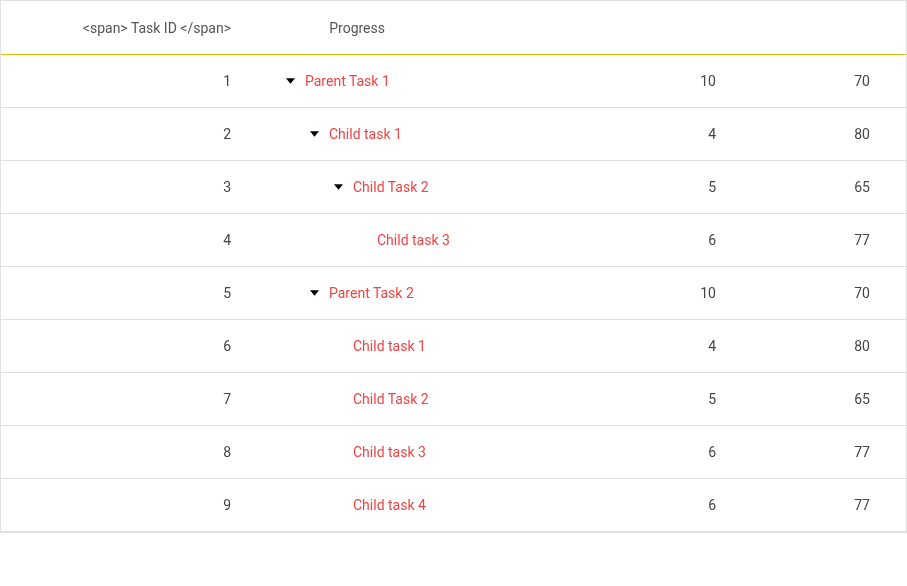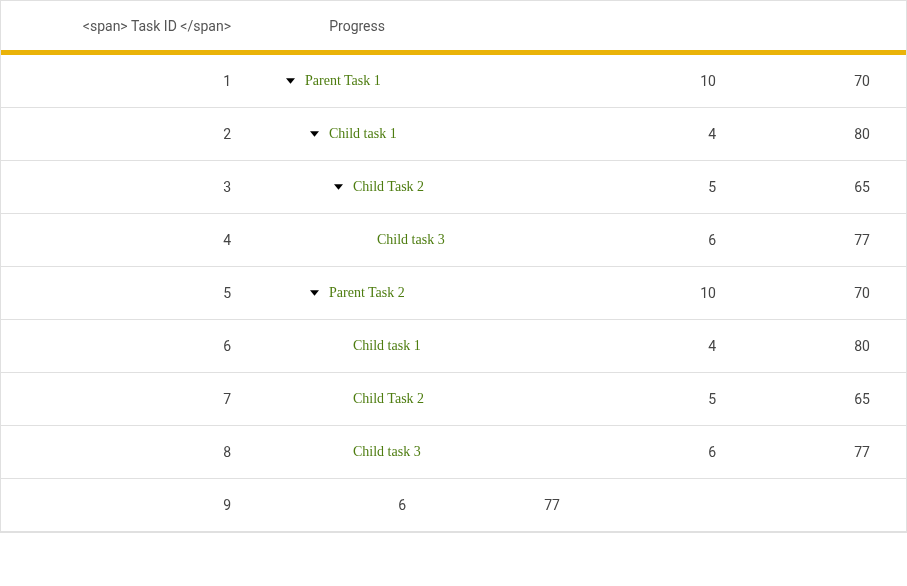--- a/index.html
+++ b/index.html
@@ -8,21 +8,21 @@
       background: #ffffff;
       color: #333;
       font-size: 14px;
     }
     .tree-grid {
       width: 907px;
       border: 1px solid #e0e0e0;
     }
     .header-row {
       display: flex;
-      border-bottom: 5px solid #eab308;
+      border-bottom: 1px solid #eab308;
       height: 54px;
       align-items: center;
       background: #ffffff;
     }
     .data-row {
       display: flex;
       border-bottom: 1px solid #e0e0e0;
       height: 53px;
       align-items: center;
       background: #ffffff;
@@ -68,22 +68,21 @@
     }
     .expand-icon svg {
       width: 9px;
       height: 6px;
     }
     .indent {
       display: inline-block;
       flex-shrink: 0;
     }
     .name-text {
-      color: #4d7c0f;
-      font-family: Liberation Serif, serif;
+      color: #ef4444;
     }
     .cell-num {
       color: #444;
     }
   </style>
 </head>
 <body>
 
 <div class="tree-grid">
   <div class="header-row">
@@ -182,17 +181,22 @@
         <div class="col col-name">
           <span class="indent" style="width: 48px;"></span>
           <span class="indent" style="width: 24px;"></span>
           <span class="name-text">Child task 3</span>
         </div>
         <div class="col col-duration cell-num">6</div>
         <div class="col col-progress cell-num">77</div>
       </div>
       <div class="data-row">
         <div class="col col-id cell-num">9</div>
+        <div class="col col-name">
+          <span class="indent" style="width: 48px;"></span>
+          <span class="indent" style="width: 24px;"></span>
+          <span class="name-text">Child task 4</span>
+        </div>
         <div class="col col-duration cell-num">6</div>
         <div class="col col-progress cell-num">77</div>
       </div>
     </div>
 </div>
 
 </body></html>

